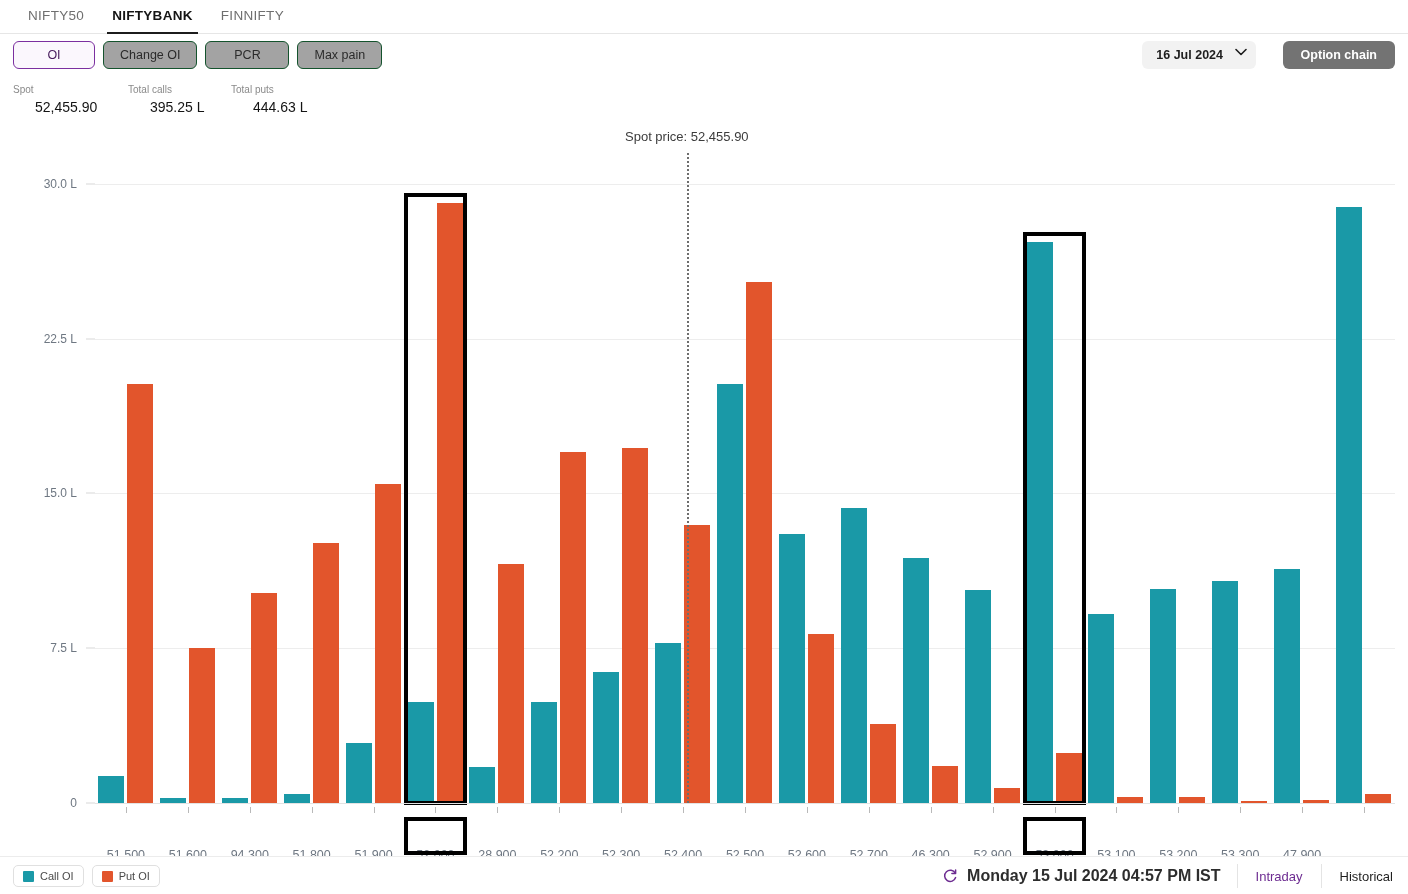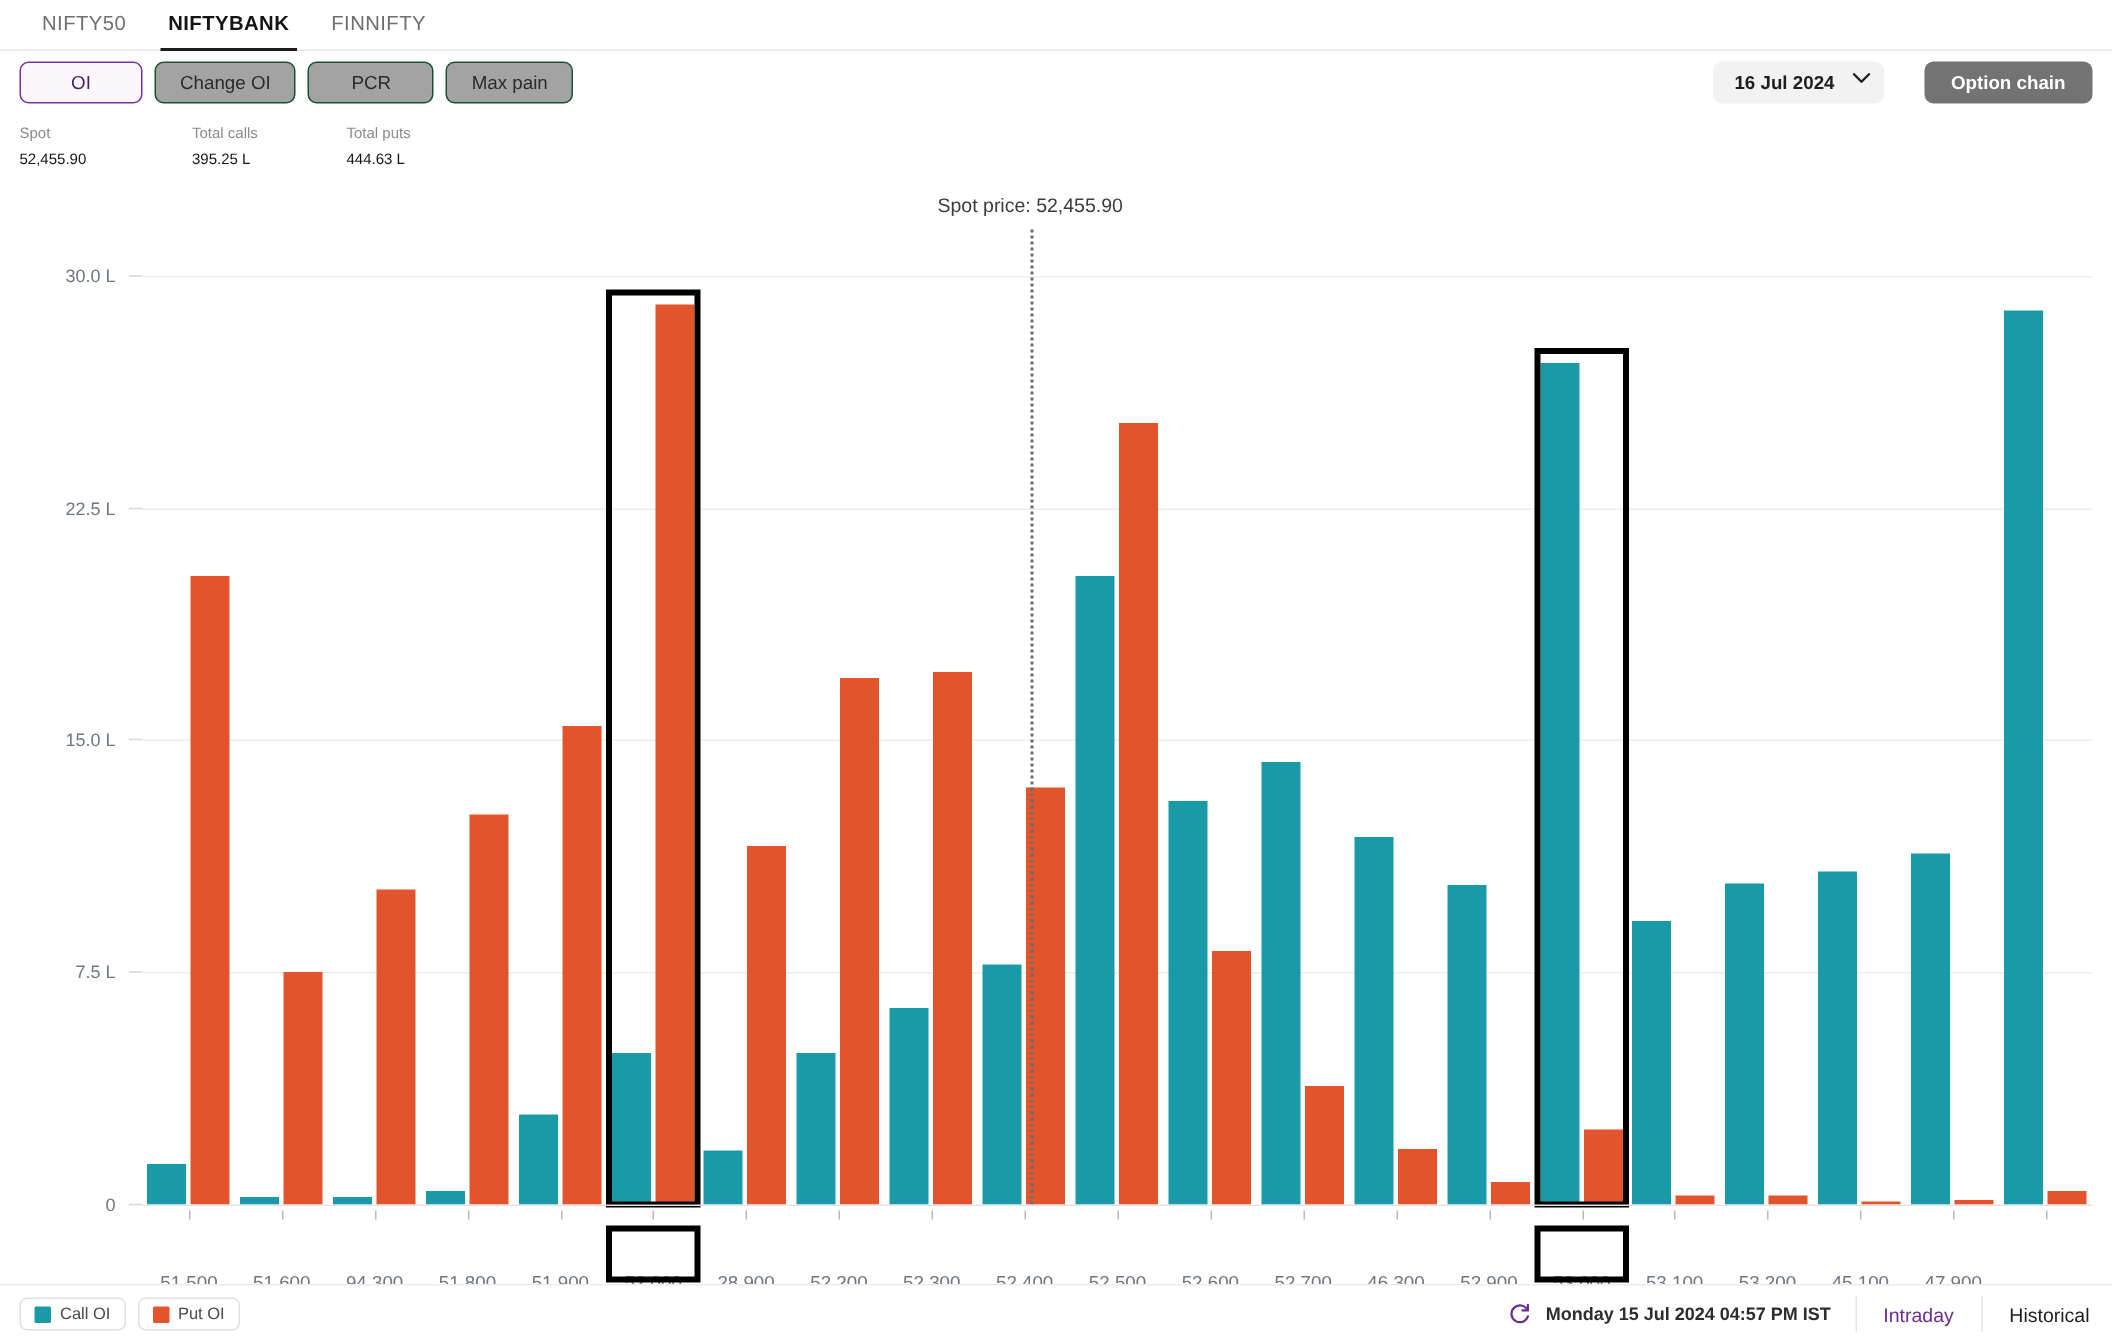--- a/index.html
+++ b/index.html
@@ -60,21 +60,21 @@
     background: #737373; color: #fff; border-radius: 6px;
     display: flex; align-items: center; justify-content: center;
     padding: 0 18px; font-size: 12.5px; font-weight: bold; cursor: pointer;
     white-space: nowrap;
   }
 
   
   .stats { position: absolute; top: 82px; left: 13px; display: flex; }
   .stat { margin-right: 0; }
   .stat .lab { font-size: 10px; color: #8a8a8a; line-height: 15px; }
-  .stat .val { font-size: 10px; color: #141414; line-height: 20px; }
+  .stat .val { font-size: 14px; color: #141414; line-height: 20px; margin-left: 22px; }
   .stat-spot  { width: 115px; }
   .stat-calls { width: 103px; }
   .stat-puts  { width: 110px; }
 
   
   .chart {
     position: absolute; left: 0; top: 126px; width: 1408px; height: 710px;
   }
   .plot {
     position: absolute; left: 95px; top: 27px; width: 1300px; height: 650px;
@@ -143,21 +143,21 @@
     display: flex; align-items: center; gap: 6px; padding: 0 9px;
     font-size: 11px; color: #4a4a4a; cursor: pointer; background:#fff;
   }
   .swatch { width: 11px; height: 11px; border-radius: 1px; }
 
   .fright {
     position: absolute; right: 13px; top: 0; height: 38px;
     display: flex; align-items: center;
   }
   .refresh { width: 16px; height: 16px; margin-right: 9px; cursor: pointer; }
-  .tstamp { font-size: 12px; color: #2d2d2d; font-weight: bold; }
+  .tstamp { font-size: 16px; color: #2d2d2d; font-weight: bold; }
   .fsep { width: 1px; height: 24px; background: #e4e4e4; margin: 0 16px; }
   .flink { font-size: 13px; color: #1f1f1f; cursor: pointer; padding: 0 2px; }
   .flink.active { color: #6d2c91; }
 </style>
 </head>
 <body>
 
 <div class="tabbar">
   <div class="tab">NIFTY50</div>
   <div class="tab active">NIFTYBANK</div>
@@ -321,21 +321,21 @@
         <div class="bar call" style="height: 213.571px; background: rgb(26, 153, 167);"></div>
         <div class="bar put" style="height: 5.77778px; background: rgb(226, 85, 44);"></div>
         <div class="xtick"></div>
       </div>
       <div class="xlabel" style="left: 1083.33px;">53,200</div>
       <div class="group" style="left: 1114.29px; width: 61.9048px;">
         <div class="bar call" style="height: 221.825px; background: rgb(26, 153, 167);"></div>
         <div class="bar put" style="height: 2.47619px; background: rgb(226, 85, 44);"></div>
         <div class="xtick"></div>
       </div>
-      <div class="xlabel" style="left: 1145.24px;">45,100</div>
+      <div class="xlabel" style="left: 1145.24px;">53,300</div>
       <div class="group" style="left: 1176.19px; width: 61.9048px;">
         <div class="bar call" style="height: 234.206px; background: rgb(26, 153, 167);"></div>
         <div class="bar put" style="height: 3.09524px; background: rgb(226, 85, 44);"></div>
         <div class="xtick"></div>
       </div>
       <div class="xlabel" style="left: 1207.14px;">47,900</div>
       <div class="group" style="left: 1238.1px; width: 61.9048px;">
         <div class="bar call" style="height: 596.349px; background: rgb(26, 153, 167);"></div>
         <div class="bar put" style="height: 9.28571px; background: rgb(226, 85, 44);"></div>
         <div class="xtick"></div>

